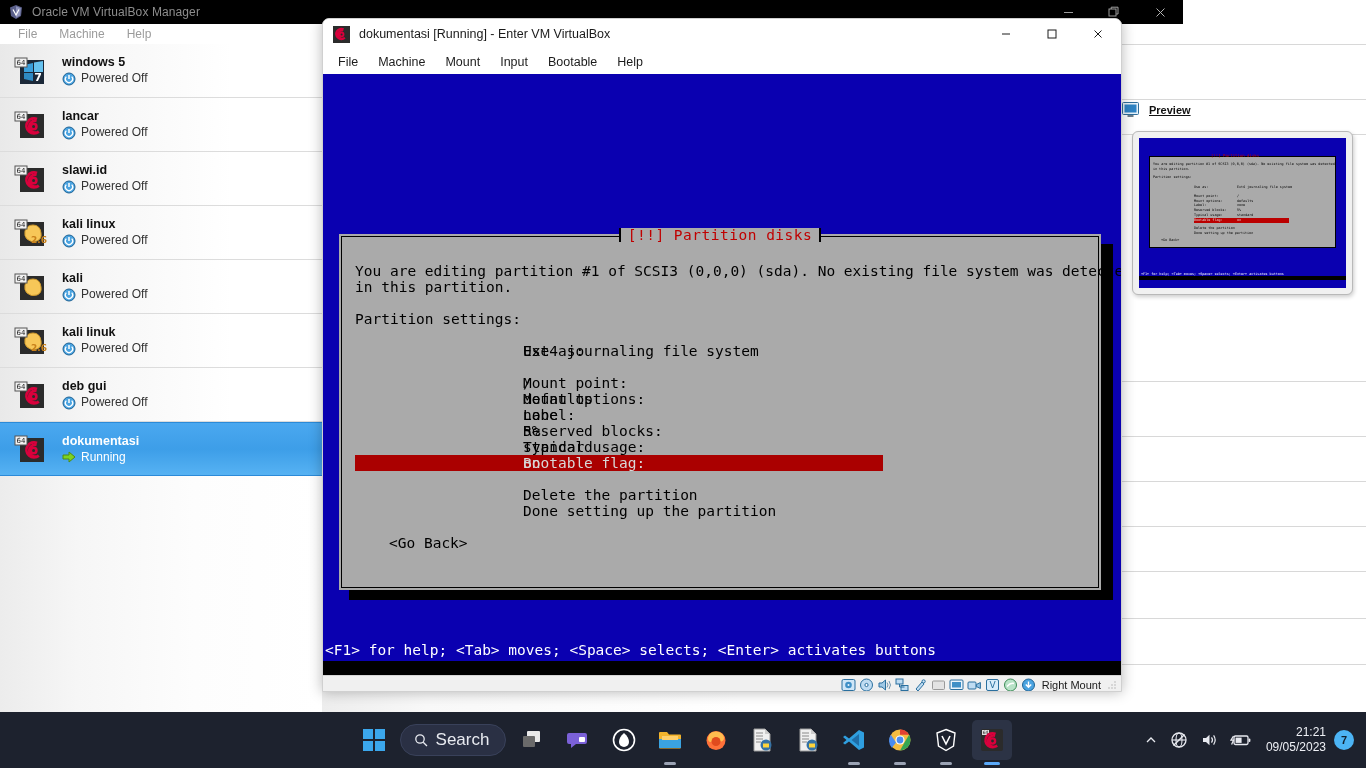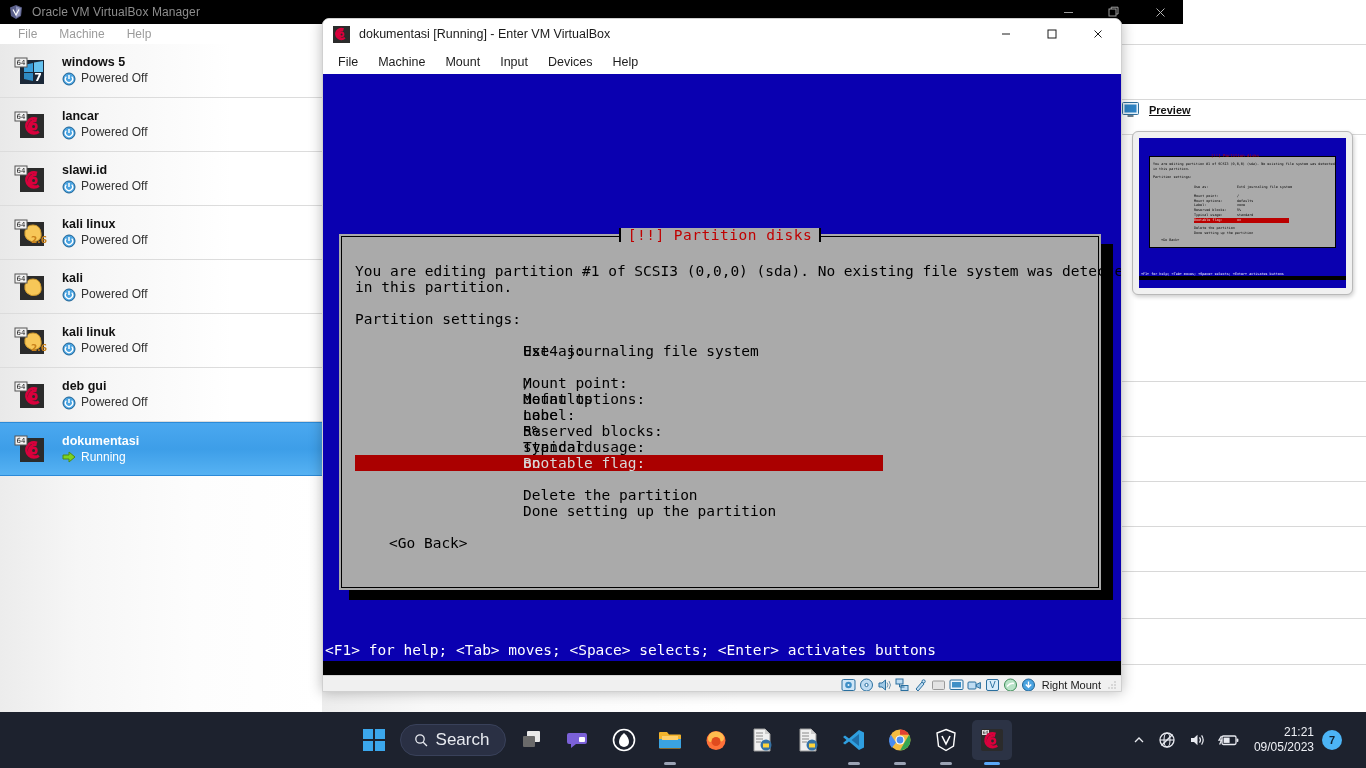--- a/index.html
+++ b/index.html
@@ -189,21 +189,21 @@
     content: ""; position: absolute; bottom: -5px; left: 50%; transform: translateX(-50%);
     width: 16px; height: 3px; border-radius: 2px; background: #5aa9f8;
   }
   .tb-search {
     height: 32px; border-radius: 16px; background: #2a3044;
     display: flex; align-items: center; padding: 0 16px 0 13px; gap: 8px;
     border: 1px solid #39415a;
   }
   .tb-search-label { font-size: 17px; color: #e8eaf0; }
   .tray {
-    position: absolute; right: 12px; height: 56px; display: flex; align-items: center; gap: 0px; padding-right: 8px;
+    position: absolute; right: 0; height: 56px; display: flex; align-items: center; gap: 0px; padding-right: 8px;
   }
   .tray-btn { height: 40px; display: flex; align-items: center; justify-content: center; padding: 0 6px; }
   .clock { display: flex; flex-direction: column; align-items: flex-end; padding: 0 8px; line-height: 15px; }
   .clock div { font-size: 12px; color: #eef0f5; }
   .notif-badge {
     width: 20px; height: 20px; border-radius: 10px; background: #4cb4f5;
     display: flex; align-items: center; justify-content: center;
     font-size: 11px; color: #10202e; font-weight: bold; margin-right: 4px;
   }
   svg { display: block; }
@@ -524,21 +524,21 @@
             </svg>
         </div>
       </div>
     </div>
 
     <div class="vmw-menubar">
       <div class="vmw-menu-item">File</div>
       <div class="vmw-menu-item">Machine</div>
       <div class="vmw-menu-item">Mount</div>
       <div class="vmw-menu-item">Input</div>
-      <div class="vmw-menu-item">Devices</div>
+      <div class="vmw-menu-item">Bootable</div>
       <div class="vmw-menu-item">Help</div>
     </div>
 
     <div class="vm-screen">
 
       <div class="dlg-shadow"></div>
 
       <div class="dlg">
         <div class="dlg-title-wrap">
           <div class="dlg-title-bar">

